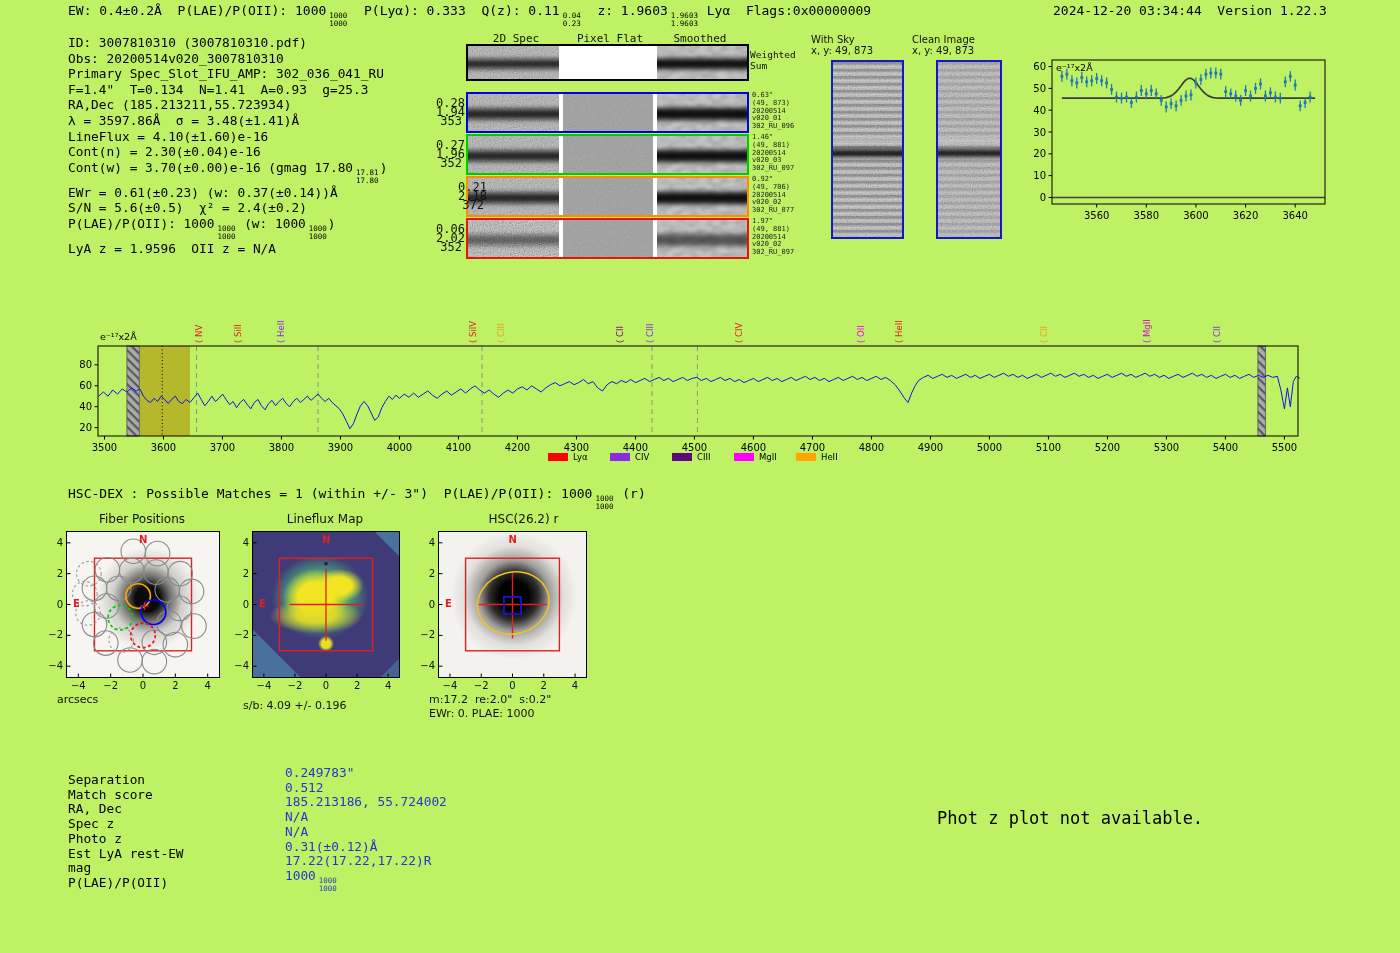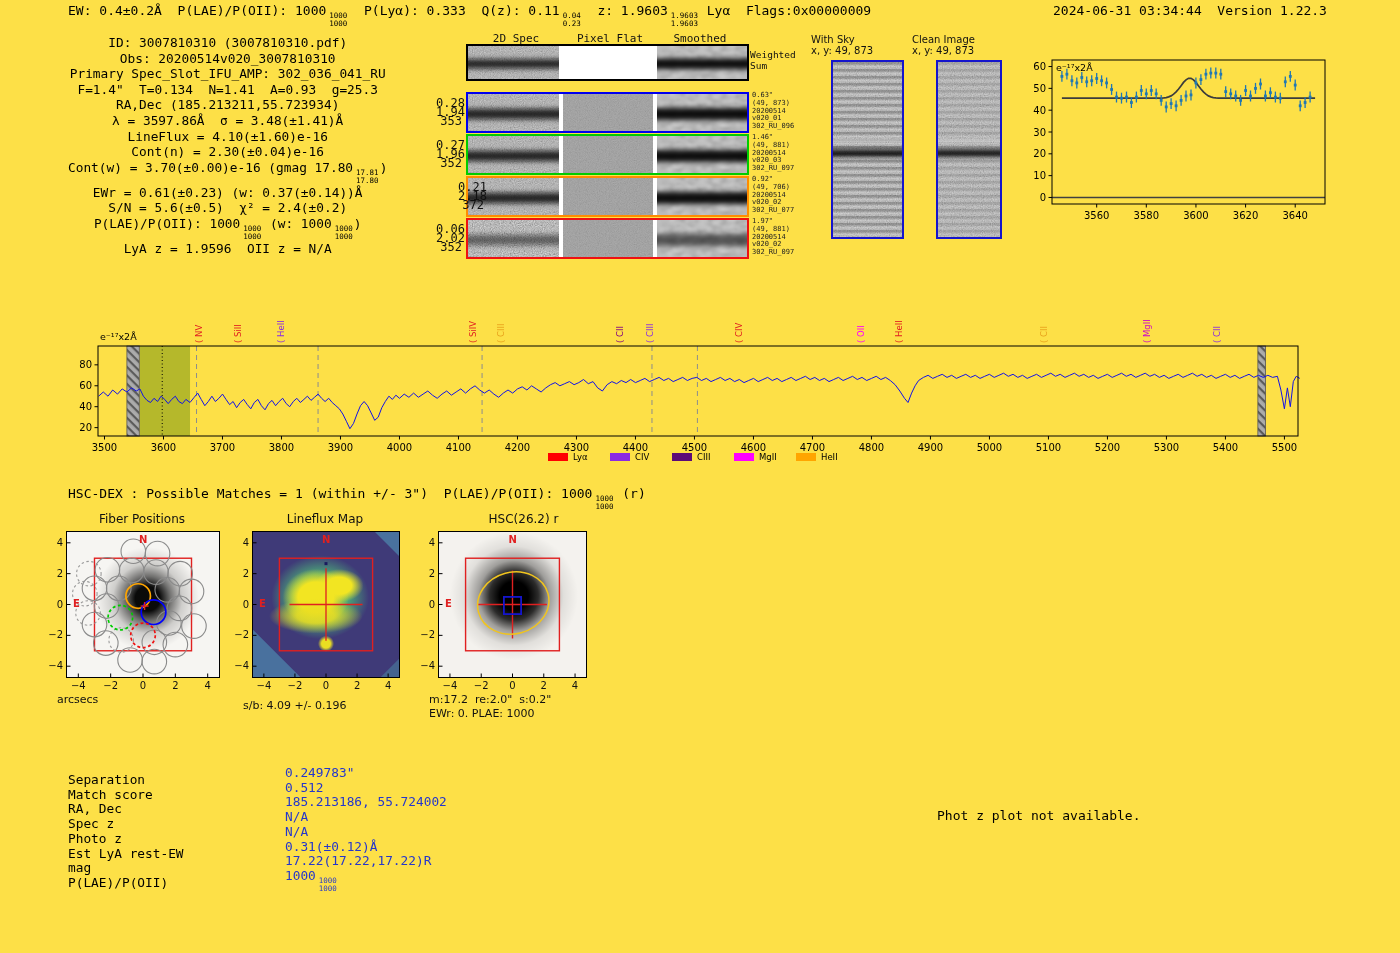--- a/index.html
+++ b/index.html
@@ -1,24 +1,24 @@
 <!DOCTYPE html>
 <html><head>
 <meta charset="utf-8">
 <style>
   html,body{margin:0;padding:0;background:#fff;}
-  #root{position:relative;width:1400px;height:953px;background:#fde047;overflow:hidden;
+  #root{position:relative;width:1400px;height:953px;background:#bef264;overflow:hidden;
         font-family:"DejaVu Sans Mono",monospace;color:#000;}
   .sans{font-family:"DejaVu Sans",sans-serif;}
   .abs{position:absolute;}
   .pre{white-space:pre;}
   .frac{display:inline-flex;flex-direction:column;align-items:flex-start;
         font-size:7.5px;line-height:1.05;vertical-align:-0.45em;margin-left:3px;margin-right:1px;}
   .hdr{font-size:13px;}
-  .info-line{font-size:12.8px;line-height:15.6px;white-space:pre;text-align:center;}
+  .info-line{font-size:12.8px;line-height:15.6px;white-space:pre;}
   .cut-col-hdr{font-size:11px;text-align:center;color:#111;}
   .cut-row{position:absolute;background:#fff;}
   .cut-left{font-size:12px;line-height:8.8px;text-align:right;color:#111;}
   .cut-right{font-size:7px;line-height:7.8px;color:#222;}
   .wsum{font-size:9.5px;line-height:10.5px;color:#111;}
   .sky-title{font-size:10px;color:#111;}
   .panel-title{font-size:12px;text-align:center;color:#111;}
   .pbox{position:absolute;border:1px solid #000;}
   .art{position:absolute;inset:0;}
   .fiber-art{background:
@@ -35,21 +35,21 @@
      linear-gradient(315deg, #45638f 0 6%, rgba(69,99,143,0) 6.5%),
      #3f3a78;}
   .hsc-art{background:
      radial-gradient(circle at 51% 44%, #000 0 13%, rgba(0,0,0,.82) 22%, rgba(0,0,0,.35) 32%, rgba(0,0,0,.08) 45%, rgba(0,0,0,0) 58%),
      #f4f2ee;}
   .tick{position:absolute;font-size:10px;font-family:"DejaVu Sans",sans-serif;color:#111;}
   .xlabel{position:absolute;font-size:11px;font-family:"DejaVu Sans",sans-serif;color:#111;text-align:left;}
   .ne{position:absolute;color:#e02020;font-size:10px;font-family:"DejaVu Sans",sans-serif;font-weight:bold;}
   .tbl-label{font-size:12.8px;line-height:14.7px;white-space:pre;}
   .tbl-value{font-size:12.8px;line-height:14.7px;white-space:pre;color:#2436cc;}
-  .note{font-size:13px;}
+  .note{font-size:17px;}
   svg{display:block;}
 </style>
 </head>
 <body>
 
 <svg width="0" height="0" style="position:absolute" aria-hidden="true">
   <defs>
     <filter id="fGrain">
         <feTurbulence type="fractalNoise" baseFrequency="0.9" numOctaves="2" seed="7"></feTurbulence>
         <feColorMatrix type="saturate" values="0"></feColorMatrix>
@@ -75,21 +75,21 @@
     <pattern id="hstripeP" width="6" height="7" patternUnits="userSpaceOnUse">
         <rect width="6" height="7" fill="rgba(0,0,0,0)"></rect>
         <rect width="6" height="2.6" y="0" fill="rgba(0,0,0,0.22)"></rect>
         <rect width="6" height="1.4" y="4" fill="rgba(255,255,255,0.20)"></rect>
       </pattern>
   </defs>
 </svg>
 
 <div id="root">
   <div class="abs hdr pre" style="left:68px;top:3px;">EW: 0.4±0.2Å  P(LAE)/P(OII): 1000<span class="frac"><span>1000</span><span>1000</span></span>  P(Lyα): 0.333  Q(z): 0.11<span class="frac"><span>0.04</span><span>0.23</span></span>  z: 1.9603<span class="frac"><span>1.9603</span><span>1.9603</span></span> Lyα  Flags:0x00000009</div>
-  <div class="abs hdr pre" style="left:1053px;top:3px;">2024-06-31 03:34:44  Version 1.22.3</div>
+  <div class="abs hdr pre" style="left:1053px;top:3px;">2024-12-20 03:34:44  Version 1.22.3</div>
 
   <div class="abs" style="left:68px;top:35px;" id="info-block">
       <div class="info-line">ID: 3007810310 (3007810310.pdf)</div>
       <div class="info-line">Obs: 20200514v020_3007810310</div>
       <div class="info-line">Primary Spec_Slot_IFU_AMP: 302_036_041_RU</div>
       <div class="info-line">F=1.4"  T=0.134  N=1.41  A=0.93  g=25.3</div>
       <div class="info-line">RA,Dec (185.213211,55.723934)</div>
       <div class="info-line">λ = 3597.86Å  σ = 3.48(±1.41)Å</div>
       <div class="info-line">LineFlux = 4.10(±1.60)e-16</div>
       <div class="info-line">Cont(n) = 2.30(±0.04)e-16</div>

